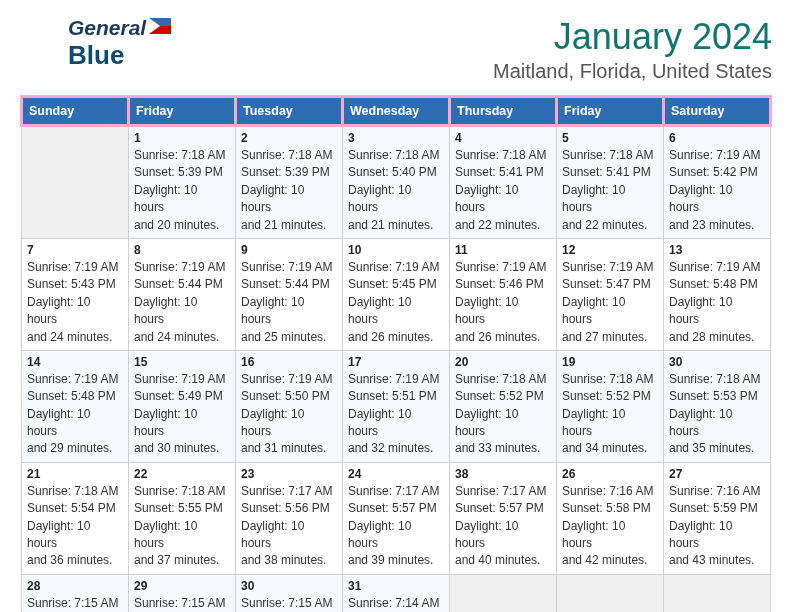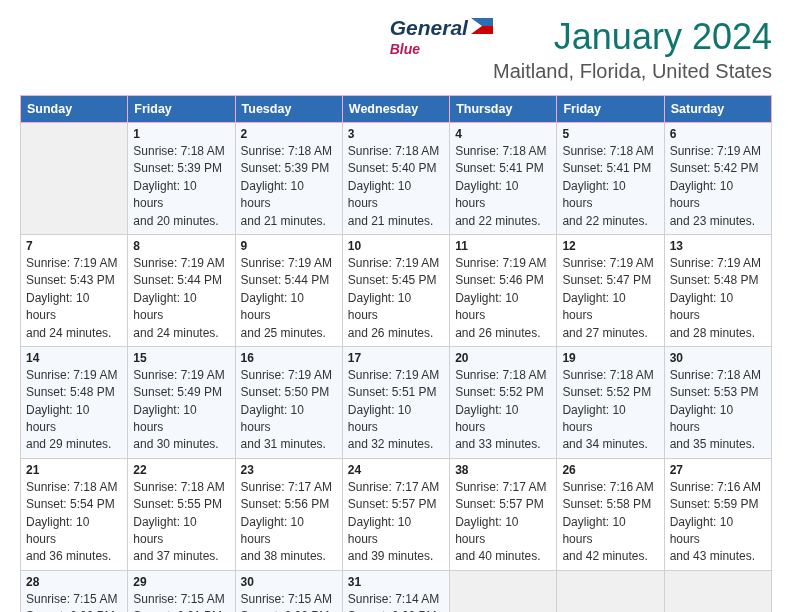--- a/index.html
+++ b/index.html
@@ -5,23 +5,24 @@
     * { box-sizing: border-box; margin: 0; padding: 0; }
     body {
       font-family: Arial, sans-serif;
       background: #fff;
       width: 792px;
       min-height: 612px;
       padding: 16px 20px;
     }
     .header {
       display: flex;
-      justify-content: flex-end;
+      justify-content: space-between;
       align-items: flex-start;
       margin-bottom: 12px;
+      margin-left: 48px;
     }
     .title-block {
       text-align: right;
     }
     .month-year {
       font-size: 36px;
       font-weight: normal;
       color: #0f766e;
     }
     .location {
@@ -34,21 +35,21 @@
       border-collapse: collapse;
       table-layout: fixed;
     }
     thead tr th {
       background-color: #2e6db4;
       color: #fff;
       text-align: left;
       padding: 6px 6px;
       font-size: 12.5px;
       font-weight: bold;
-      border: 1px solid #f9a8d4;
+      border: 3px solid #f9a8d4;
     }
     tbody tr td {
       border: 1px solid #d0d0d0;
       vertical-align: top;
       padding: 4px 5px;
       font-size: 10.5px;
       color: #333;
       height: 80px;
       background: #fff;
     }
@@ -85,21 +86,21 @@
   <div class="logo-container">
     <div style="display:flex; align-items:center; gap:0;">
       <span style="font-size:21px; font-weight:bold; font-style:italic; color:#1a3a5c;">General</span>
       <svg width="22" height="16" viewBox="0 0 22 16" style="margin-left:3px; margin-top:-4px;">
         <polygon points="0,0 22,0 22,8 0,8" fill="#2e6db4"></polygon>
         <polygon points="0,8 22,8 22,16 0,16" fill="#c00"></polygon>
         <polygon points="0,0 11,8 0,16" fill="#fff"></polygon>
       </svg>
     </div>
     <div>
-      <span style="font-size:14px; font-weight:bold; font-style:italic; color:#be185d;">Blue</span>
+      <span style="font-size:26px; font-weight:bold; color:#0c4a6e;">Blue</span>
     </div>
   </div>
   <div class="title-block">
     <div class="month-year">January 2024</div>
     <div class="location">Maitland, Florida, United States</div>
   </div>
 </div>
 
 <table>
   <thead>

